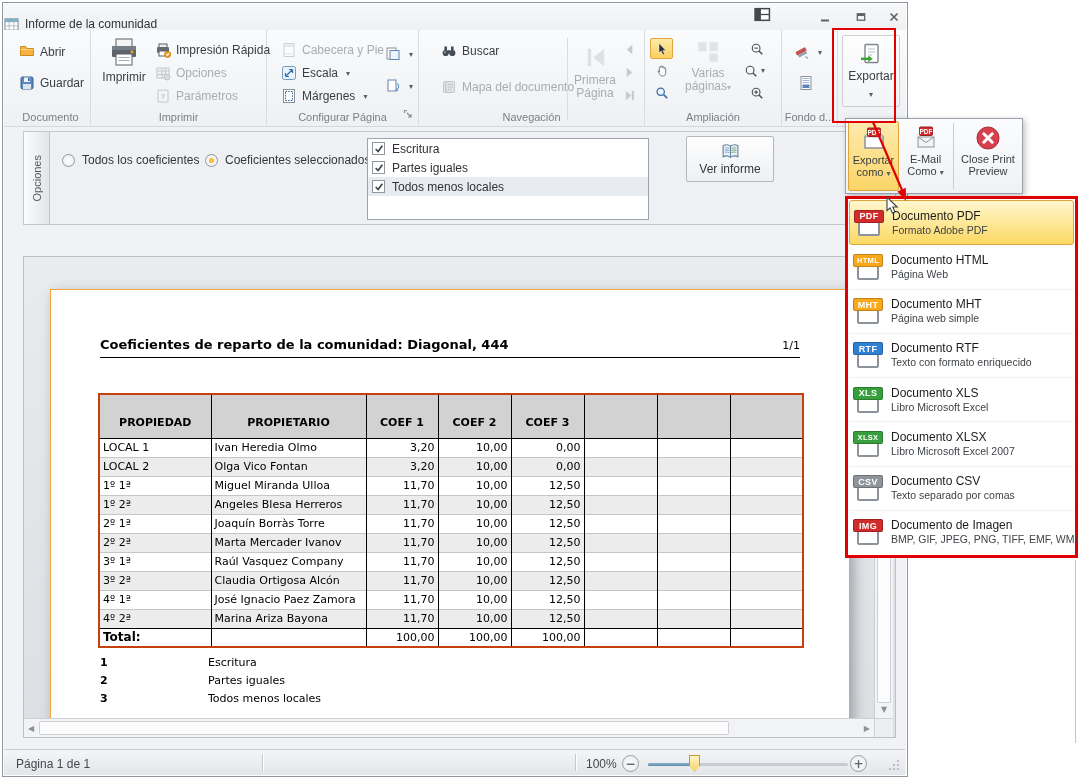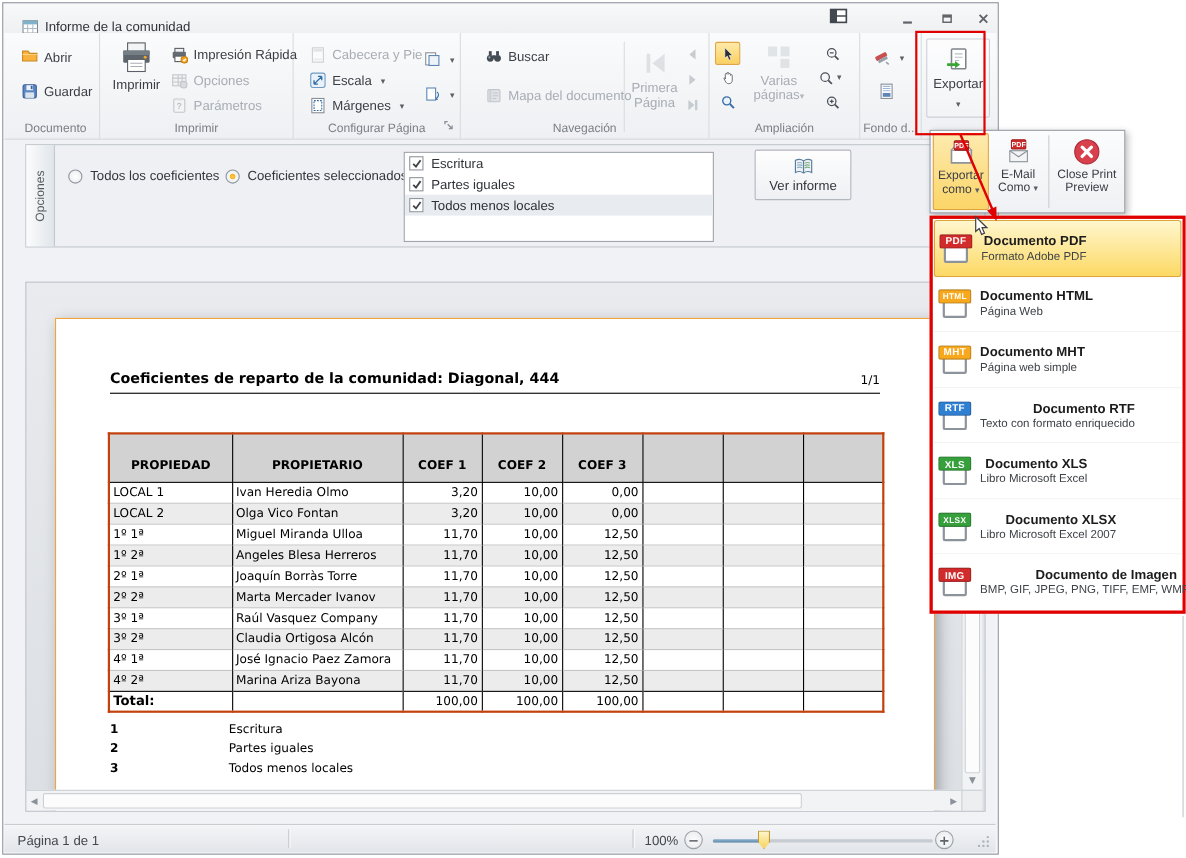--- a/index.html
+++ b/index.html
@@ -2,21 +2,21 @@
 <html><head>
 <meta charset="utf-8">
 <style>
 *{margin:0;padding:0;box-sizing:border-box;}
 html,body{width:1078px;height:780px;}
 body{position:relative;font-family:"Liberation Sans",sans-serif;background:#fff;overflow:hidden;}
 .abs{position:absolute;}
 svg{display:block;}
 
 .window{position:absolute;left:2px;top:2px;width:906px;height:775px;border:1px solid #8f96a0;background:#f0f2f5;box-shadow:inset 0 0 0 1px #fdfdfe;}
-.titlebar{position:absolute;left:1px;top:1px;right:1px;height:40px;background:linear-gradient(#f7f8f9,#e9ecef);display:flex;align-items:center;padding:0 16px;gap:6px;}
+.titlebar{position:absolute;left:1px;top:1px;right:1px;height:40px;background:linear-gradient(#f7f8f9,#e9ecef);display:flex;align-items:center;padding:0 0;gap:6px;}
 .title{font-size:12px;color:#2f3237;}
 .winbtn{position:absolute;top:6px;width:22px;height:15px;display:flex;align-items:center;justify-content:center;}
 
 .ribbon{position:absolute;left:1px;top:27px;right:1px;height:97px;background:linear-gradient(#fafbfc,#eef0f3);border-bottom:1px solid #d4d8dd;}
 .group{position:absolute;top:0;height:96px;border-right:1px solid #d9dce0;}
 .glabel{position:absolute;bottom:3px;left:0;right:0;text-align:center;font-size:11px;color:#7b7f85;white-space:nowrap;overflow:hidden;}
 .sbtn{position:absolute;display:flex;align-items:center;gap:5px;font-size:12px;color:#3a3e44;white-space:nowrap;padding:1px 2px;}
 .bigbtn{position:absolute;display:flex;flex-direction:column;align-items:center;font-size:12px;color:#3a3e44;text-align:center;line-height:13px;gap:3px;}
 .disabled{color:#a8adb4;}
 .disabled svg{opacity:.45;}
@@ -78,21 +78,21 @@
 .fbtn-close{flex:1;display:flex;flex-direction:column;align-items:center;padding-top:4px;font-size:11px;line-height:12px;color:#3a3e44;text-align:center;gap:2px;}
 
 .menu{position:absolute;left:845px;top:196px;width:233px;height:362px;background:#fff;border:3px solid #e00000;z-index:30;padding:1px;display:flex;flex-direction:column;}
 .mitem{flex:1;display:flex;align-items:center;gap:8px;padding:2px 4px;border-bottom:1px solid #f1f1f1;background:#fff;}
 .mitem:last-child{border-bottom:none;}
 .mitem.sel{background:linear-gradient(#fff6cd,#fcd964);border:1px solid #dca73e;border-radius:3px;}
 .doc-icon{position:relative;width:30px;height:26px;flex:none;}
 .doc-body{position:absolute;left:4px;top:6px;right:4px;bottom:0;border:2px solid #8d939b;border-radius:2px;background:#fff;}
 .doc-badge{position:absolute;left:0;top:0;width:100%;height:13px;border-radius:2px;color:#fff;font-weight:bold;font-size:9px;display:flex;align-items:center;justify-content:center;border:1px solid rgba(0,0,0,.22);letter-spacing:.3px;}
 .mtxt{display:flex;flex-direction:column;line-height:14px;min-width:0;}
-.mtitle{font-size:12px;font-weight:bold;color:#1c1c1c;white-space:nowrap;text-align:right;}
+.mtitle{font-size:12px;font-weight:normal;color:#1c1c1c;white-space:nowrap;}
 .msub{font-size:10.5px;color:#3f4347;white-space:nowrap;}
 
 .annot-rect{position:absolute;left:832px;top:28px;width:64px;height:95px;border:2px solid #e10000;z-index:25;}
 .annot-arrow{position:absolute;left:0;top:0;z-index:40;pointer-events:none;}
 .cursor{position:absolute;left:884px;top:196px;z-index:50;pointer-events:none;}
 .app-edge{position:absolute;left:1075px;top:560px;width:1px;height:183px;background:#c2c6cb;}
 </style>
 </head>
 <body>
 
@@ -759,20 +759,30 @@
         <span class="doc-badge" style="background: rgb(54, 160, 60); font-size: 7.5px;">XLSX</span>
       </span>
       <span class="mtxt">
         <span class="mtitle">Documento XLSX</span>
         <span class="msub">Libro Microsoft Excel 2007</span>
       </span>
     </div>
     <div class="mitem">
       <span class="doc-icon">
         <span class="doc-body"></span>
+        <span class="doc-badge" style="background: rgb(142, 148, 153);">CSV</span>
+      </span>
+      <span class="mtxt">
+        <span class="mtitle">Documento CSV</span>
+        <span class="msub">Texto separado por comas</span>
+      </span>
+    </div>
+    <div class="mitem">
+      <span class="doc-icon">
+        <span class="doc-body"></span>
         <span class="doc-badge" style="background: rgb(210, 43, 43);">IMG</span>
       </span>
       <span class="mtxt">
         <span class="mtitle">Documento de Imagen</span>
         <span class="msub">BMP, GIF, JPEG, PNG, TIFF, EMF, WMF</span>
       </span>
     </div>
   </div>
 
 <div class="annot-rect"></div>

